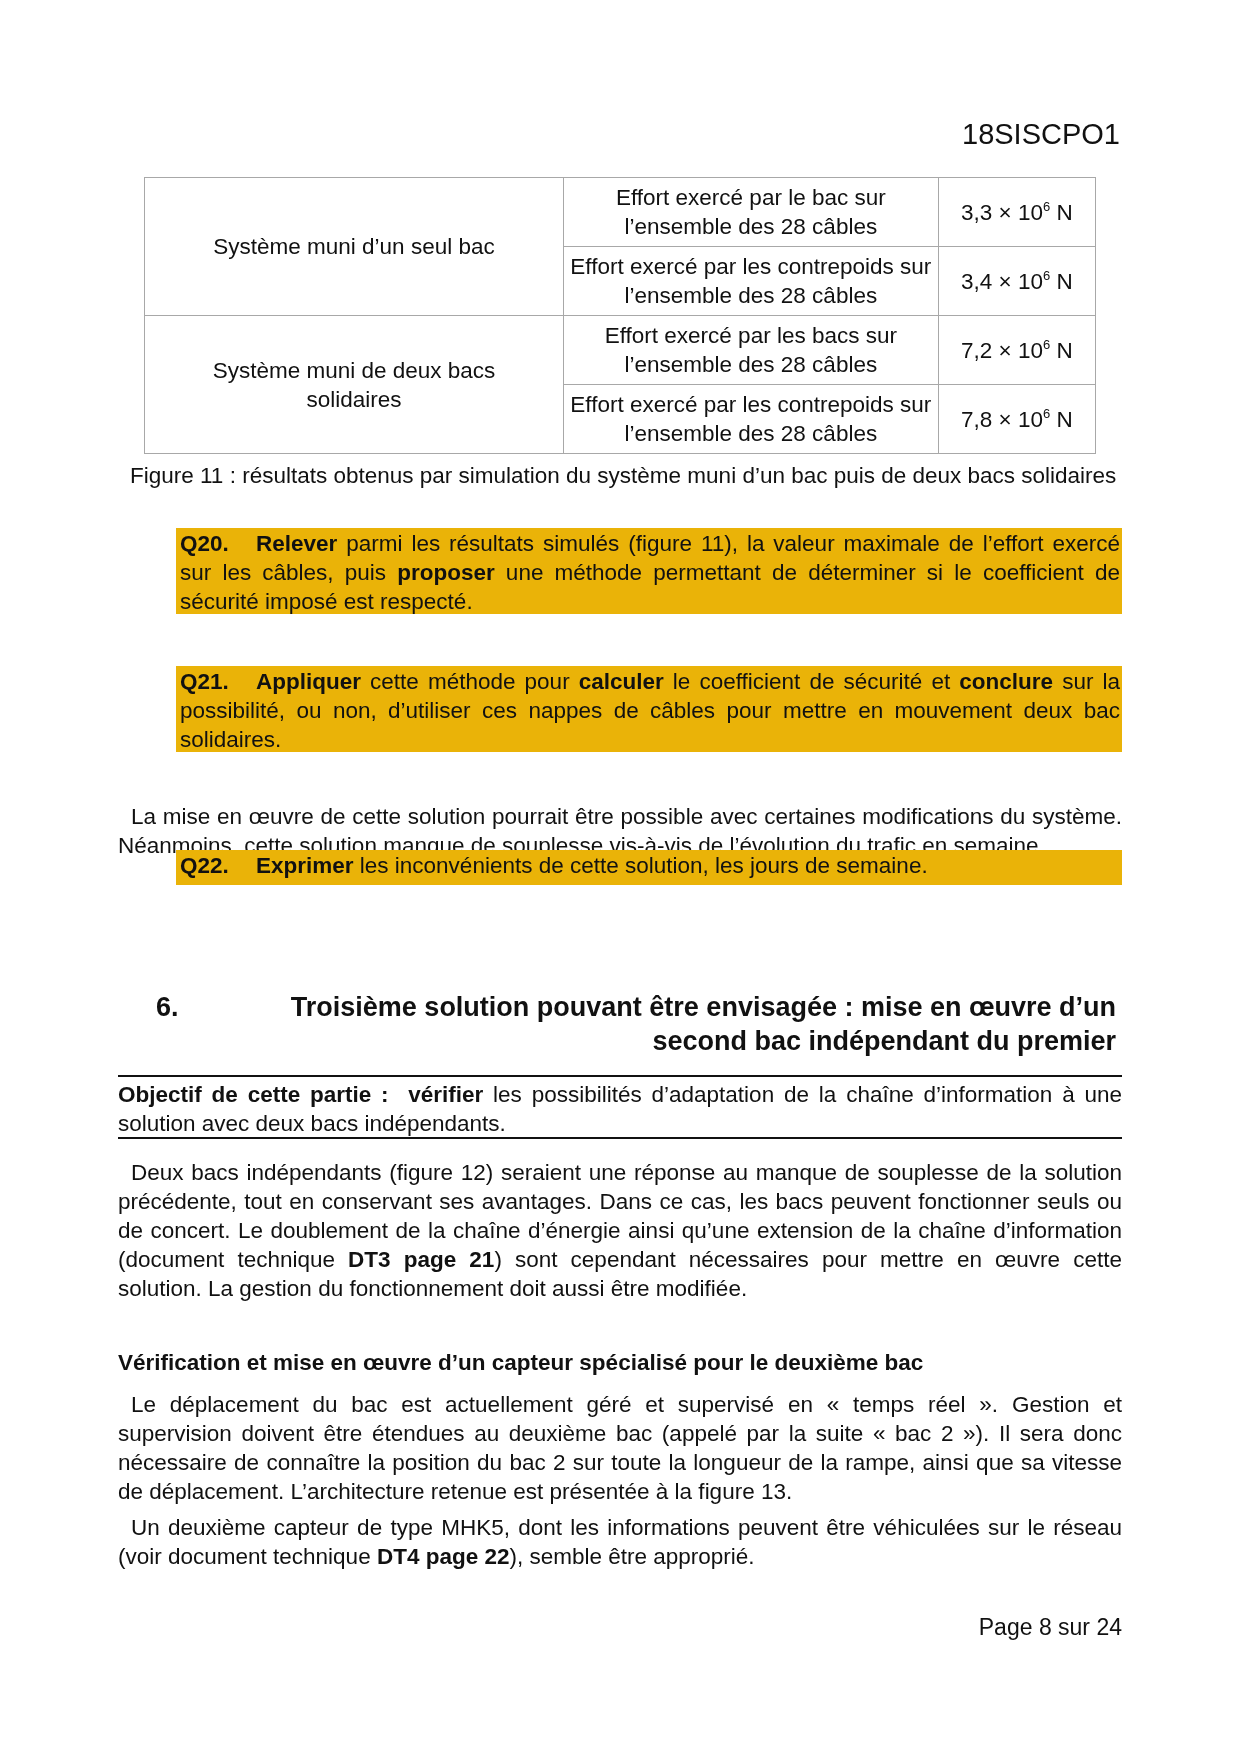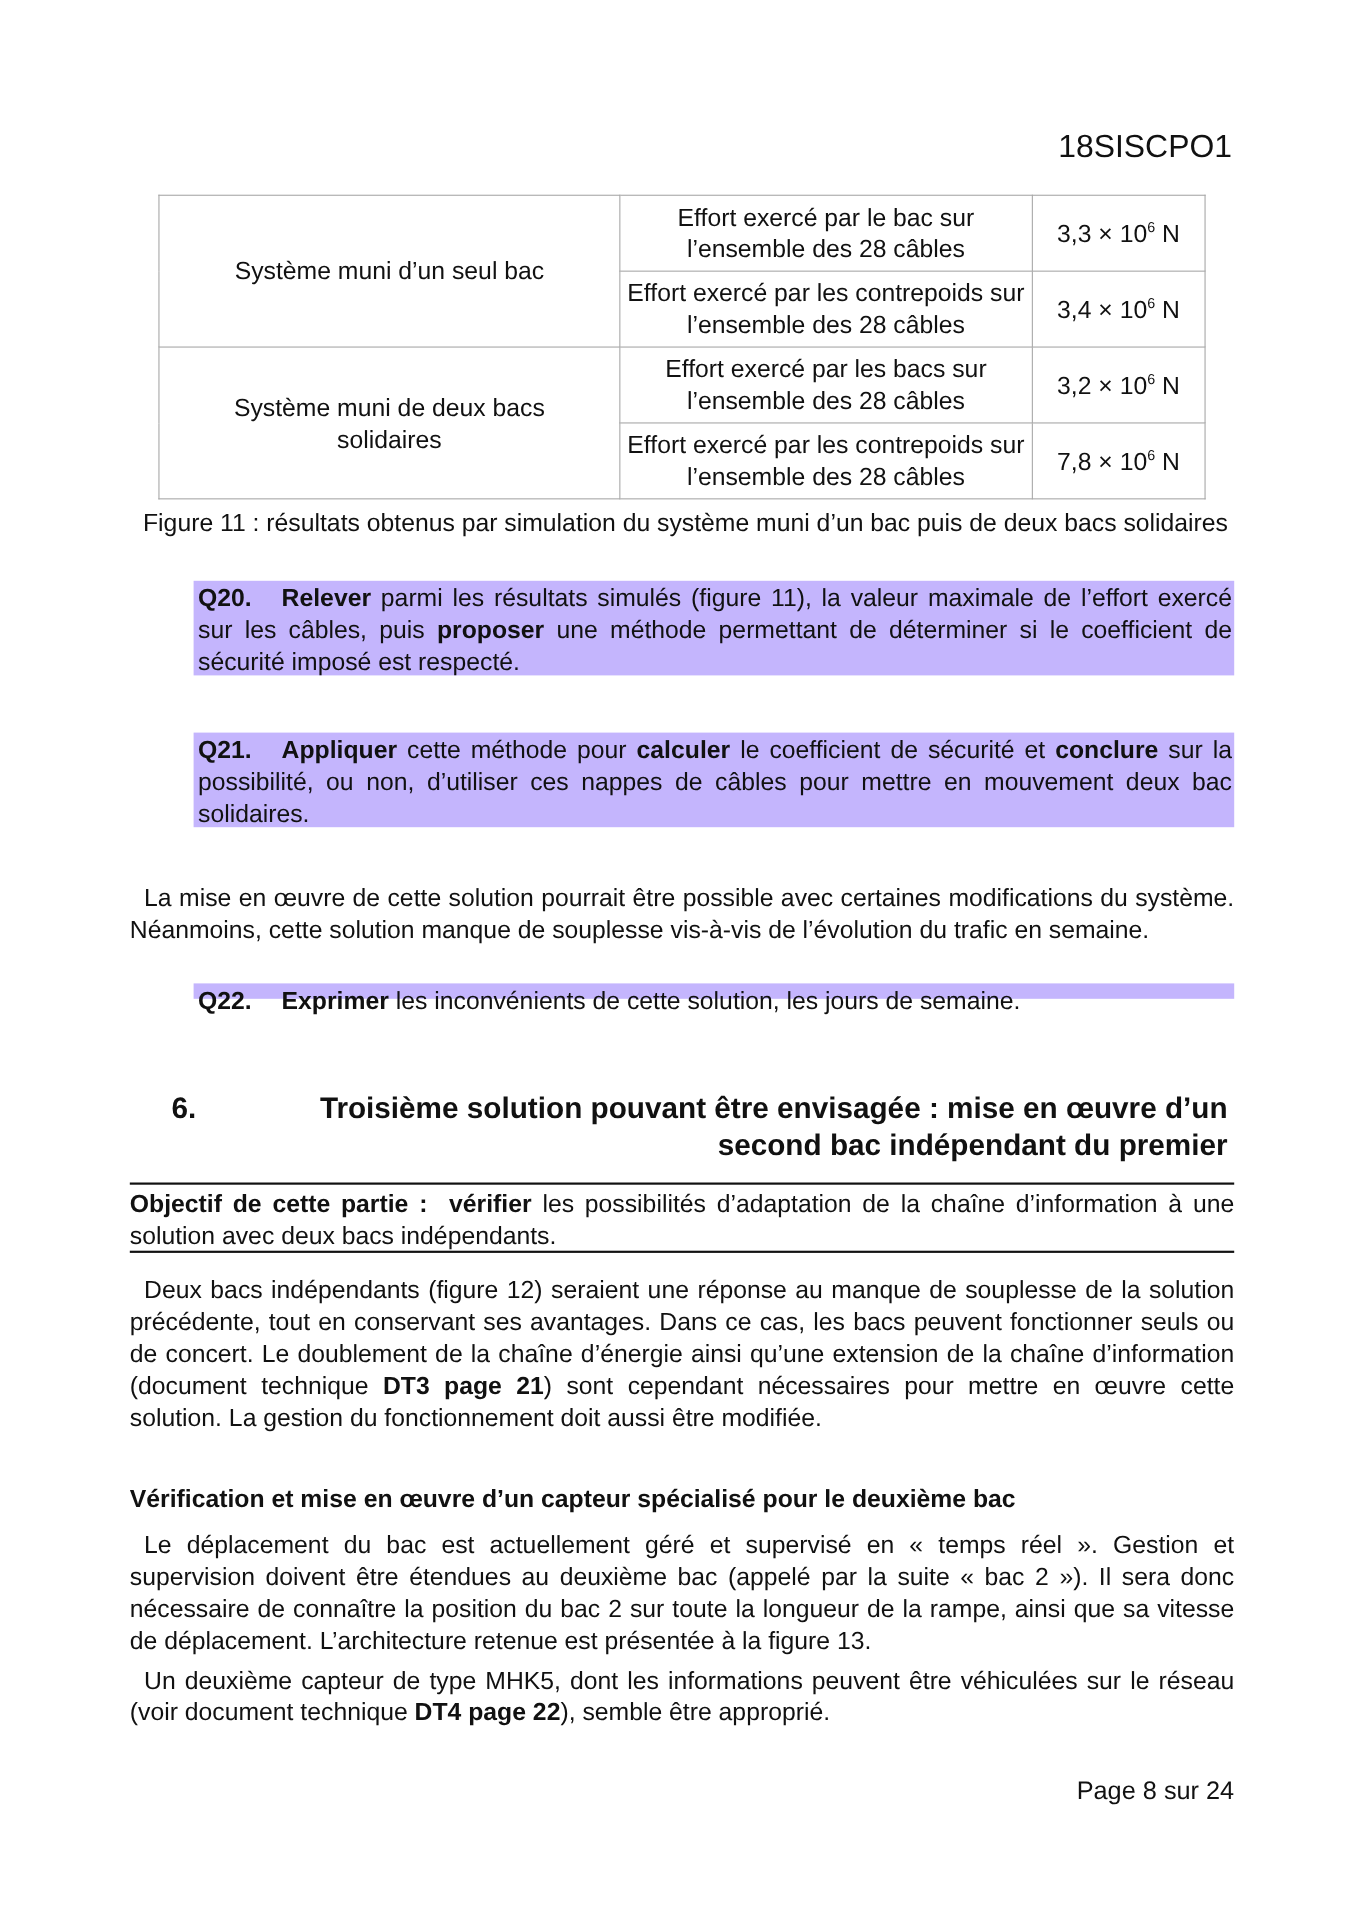--- a/index.html
+++ b/index.html
@@ -8,21 +8,21 @@
   .abs { position: absolute; }
   .doc-code { top: 118px; right: 120px; font-size: 29px; }
   table.results { position: absolute; left: 144px; top: 177px; width: 952px; border-collapse: collapse; }
   table.results td { border: 1.5px solid #a8a8a8; text-align: center; vertical-align: middle;
                      font-size: 22.5px; line-height: 29px; padding: 4px 6px; height: 60px; }
   table.results td.c1 { width: 372px; border-left: 1.5px solid #a8a8a8; }
   table.results td.c2 { width: 396px; }
   table.results td.c3 { width: 160px; }
   sup { font-size: 13px; vertical-align: 9px; line-height: 0; }
   .caption { top: 461px; left: 120px; width: 1000px; line-height: 29px; font-size: 22.5px; }
-  .qbox { left: 176px; width: 946px; background: #c4b5fd; line-height: 29px; font-size: 22.5px;
+  .qbox { left: 176px; width: 946px; background: #eab308; line-height: 29px; font-size: 22.5px;
           text-align: justify; padding: 1px 2px 4px 4px; box-sizing: border-box; }
   .qbox .qnum { font-weight: bold; display: inline-block; width: 76px; }
   b { font-weight: bold; }
   .para { left: 118px; width: 1004px; line-height: 29px; text-align: justify; font-size: 22.5px; }
   .section-title { left: 156px; width: 960px; font-size: 27px; font-weight: bold; line-height: 34px; }
   .section-title .num { position: absolute; left: 0; }
   .section-title .txt { padding-left: 38px; display: block; text-align: right; }
   .rule { left: 118px; width: 1004px; height: 2px; background: #111; }
   .subhead { left: 118px; font-weight: bold; font-size: 22.5px; }
   .page-num { top: 1614px; right: 118px; font-size: 23px; }
@@ -39,42 +39,42 @@
     <td class="c2">Effort exercé par le bac sur l’ensemble des 28 câbles</td>
     <td class="c3"><span>3,3 × 10</span><sup>6</sup><span> N</span></td>
   </tr>
   <tr>
     <td class="c2">Effort exercé par les contrepoids sur l’ensemble des 28 câbles</td>
     <td class="c3"><span>3,4 × 10</span><sup>6</sup><span> N</span></td>
   </tr>
   <tr>
     <td class="c1" rowspan="2" style="padding: 4px 40px;">Système muni de deux bacs solidaires</td>
     <td class="c2">Effort exercé par les bacs sur l’ensemble des 28 câbles</td>
-    <td class="c3"><span>3,2 × 10</span><sup>6</sup><span> N</span></td>
+    <td class="c3"><span>7,2 × 10</span><sup>6</sup><span> N</span></td>
   </tr>
   <tr>
     <td class="c2">Effort exercé par les contrepoids sur l’ensemble des 28 câbles</td>
     <td class="c3"><span>7,8 × 10</span><sup>6</sup><span> N</span></td>
   </tr>
 </tbody>
   </table>
 
 <div class="abs caption" style="padding: 0 10px;">Figure 11 : résultats obtenus par simulation du système muni d’un bac puis de deux bacs solidaires</div>
 
 <div class="abs qbox" style="top: 528px; height: 86px;">
   <span class="qnum">Q20.</span><b>Relever</b><span> parmi les résultats simulés (figure 11), la valeur maximale de l’effort exercé sur les câbles, puis </span><b>proposer</b><span> une méthode permettant de déterminer si le coefficient de sécurité imposé est respecté.</span>
 </div>
 
 <div class="abs qbox" style="top: 666px; height: 86px;">
   <span class="qnum">Q21.</span><b>Appliquer</b><span> cette méthode pour </span><b>calculer</b><span> le coefficient de sécurité et </span><b>conclure</b><span> sur la possibilité, ou non, d’utiliser ces nappes de câbles pour mettre en mouvement deux bac solidaires.</span>
 </div>
 
 <div class="abs para" style="top: 802px; text-indent: 13px;">La mise en œuvre de cette solution pourrait être possible avec certaines modifications du système. Néanmoins, cette solution manque de souplesse vis-à-vis de l’évolution du trafic en semaine.</div>
 
-<div class="abs qbox" style="top: 894px; height: 14px;">
+<div class="abs qbox" style="top: 850px; height: 35px;">
   <span class="qnum">Q22.</span><b>Exprimer</b><span> les inconvénients de cette solution, les jours de semaine.</span>
 </div>
 
 <div class="abs section-title" style="top: 990px;">
   <span class="num">6.</span>
   <span class="txt">Troisième solution pouvant être envisagée : mise en œuvre d’un second bac indépendant du premier</span>
 </div>
 
 <div class="abs rule" style="top: 1075px;"></div>
 <div class="abs para" style="top: 1080px;">

